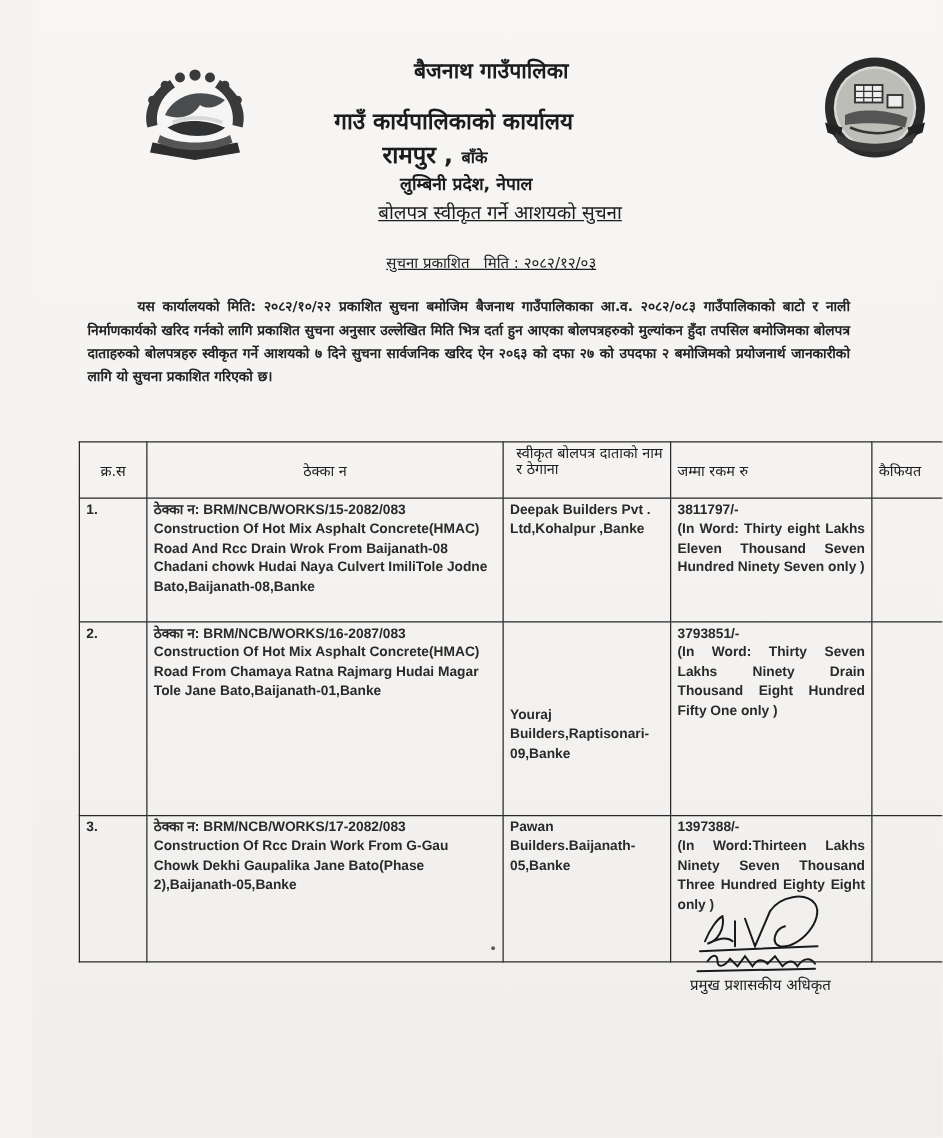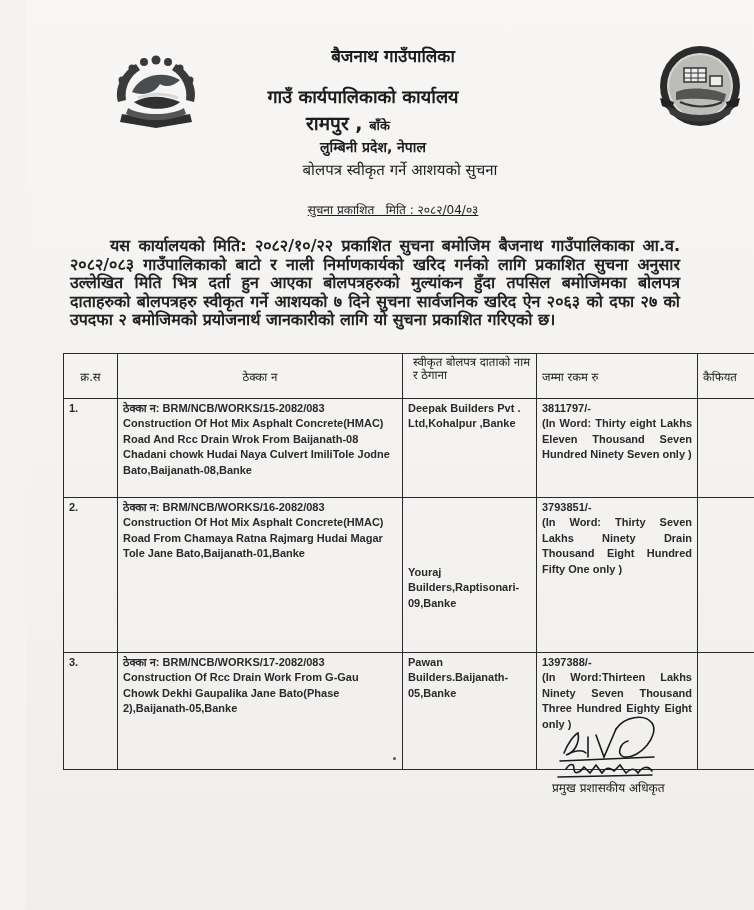--- a/index.html
+++ b/index.html
@@ -14,32 +14,32 @@
     background: linear-gradient(180deg, #f7f6f4 0%, #f3f2f0 60%, #efeeec 100%); margin-left: 26px; }
 
   
   .hdr-line { position: absolute; left: 0; width: 754px; text-align: center; font-weight: bold; white-space: nowrap; }
   .h-muni { top: 44px; font-size: 17px; left: -10px; }
   .h-office { top: 84px; font-size: 18px; left: -40px; }
   .h-place { top: 110px; font-size: 19px; left: -55px; }
   .h-place .small { font-size: 13px; }
   .h-province { top: 137px; font-size: 14px; left: -30px; }
   .h-subject { top: 159px; font-size: 15px; font-weight: normal; left: -3px; }
-  .h-subject span { }
+  .h-subject span { text-decoration: underline; }
   .h-date { top: 201px; font-size: 12px; font-weight: normal; left: -10px; }
   .h-date span { text-decoration: underline; }
 
   
   .logo { position: absolute; }
   .logo-left { left: 82px; top: 52px; width: 96px; height: 80px; }
   .logo-right { left: 632px; top: 44px; width: 84px; height: 84px; }
 
   
   .para { position: absolute; left: 44px; top: 237px; width: 610px;
-    font-size: 16px; line-height: 18.6px; text-align: justify; font-weight: bold; color: #222; }
+    font-size: 11px; line-height: 18.6px; text-align: justify; font-weight: bold; color: #222; }
   .para .indent { display: inline-block; width: 40px; }
 
   
   .tbl { position: absolute; left: 37px; top: 353px; border-collapse: collapse; table-layout: fixed; }
   .tbl td, .tbl th { border: 1.4px solid #2a2a2a; vertical-align: top; padding: 2px 5px; }
   .tbl th { font-weight: normal; font-size: 11.5px; vertical-align: middle; height: 40px; text-align: left; }
   .tbl th.center { text-align: center; }
   .tbl td { font-family: "Liberation Sans", "DejaVu Sans", sans-serif; font-weight: bold; font-size: 11px; line-height: 15.4px; color: #2a2a2a; }
   .tbl .c-sn { width: 43px; }
   .tbl .c-work { width: 274px; }
@@ -100,21 +100,21 @@
   </svg>
 
   <div class="hdr-line h-muni">बैजनाथ गाउँपालिका</div>
   <div class="hdr-line h-office">गाउँ कार्यपालिकाको कार्यालय</div>
   <div class="hdr-line h-place">
     <span>रामपुर ,</span>
     <span class="small">बाँके</span>
   </div>
   <div class="hdr-line h-province">लुम्बिनी प्रदेश, नेपाल</div>
   <div class="hdr-line h-subject"><span>बोलपत्र स्वीकृत गर्ने आशयको सुचना</span></div>
-  <div class="hdr-line h-date"><span style="white-space:pre">सुचना प्रकाशित   मिति : २०८२/04/०३</span></div>
+  <div class="hdr-line h-date"><span style="white-space:pre">सुचना प्रकाशित   मिति : २०८२/१२/०३</span></div>
 
   <div class="para"><span class="indent"></span><span>यस कार्यालयको मिति: २०८२/१०/२२ प्रकाशित सुचना बमोजिम बैजनाथ गाउँपालिकाका आ.व. २०८२/०८३  गाउँपालिकाको बाटो र नाली निर्माणकार्यको खरिद गर्नको लागि  प्रकाशित सुचना अनुसार उल्लेखित मिति भित्र दर्ता हुन आएका बोलपत्रहरुको मुल्यांकन हुँदा तपसिल बमोजिमका बोलपत्र दाताहरुको बोलपत्रहरु स्वीकृत गर्ने आशयको ७ दिने सुचना सार्वजनिक खरिद ऐन २०६३ को दफा २७ को उपदफा २ बमोजिमको प्रयोजनार्थ जानकारीको लागि यो सुचना प्रकाशित गरिएको छ।</span></div>
 
   <table class="tbl">
     <thead>
       <tr>
         <th class="c-sn center">क्र.स</th>
         <th class="c-work center">ठेक्का न</th>
         <th class="c-bidder" style="line-height:13px;vertical-align:top;padding-top:2px;padding-left:10px;">स्वीकृत बोलपत्र दाताको नाम र ठेगाना</th>
         <th class="c-amount">जम्मा रकम रु</th>
@@ -131,21 +131,21 @@
         <td>Deepak Builders Pvt . Ltd,Kohalpur ,Banke</td>
         <td class="amount">
           <div>3811797/-</div>
           <div class="words">(In Word: Thirty eight  Lakhs Eleven Thousand Seven Hundred Ninety Seven only )</div>
         </td>
         <td class="c-remarks"></td>
       </tr>
       <tr class="r2">
         <td class="sn">2.</td>
         <td>
-          <div>ठेक्का न: BRM/NCB/WORKS/16-2082/083</div>
+          <div>ठेक्का न: BRM/NCB/WORKS/16-2087/083</div>
           <div>Construction Of Hot Mix Asphalt Concrete(HMAC) Road From Chamaya Ratna Rajmarg Hudai Magar Tole Jane Bato,Baijanath-01,Banke</div>
         </td>
         <td class="bidder-mid">Youraj Builders,Raptisonari-09,Banke</td>
         <td class="amount">
           <div>3793851/-</div>
           <div class="words">(In Word: Thirty Seven Lakhs Ninety Drain Thousand Eight Hundred Fifty One only )</div>
         </td>
         <td class="c-remarks"></td>
       </tr>
       <tr class="r3">

